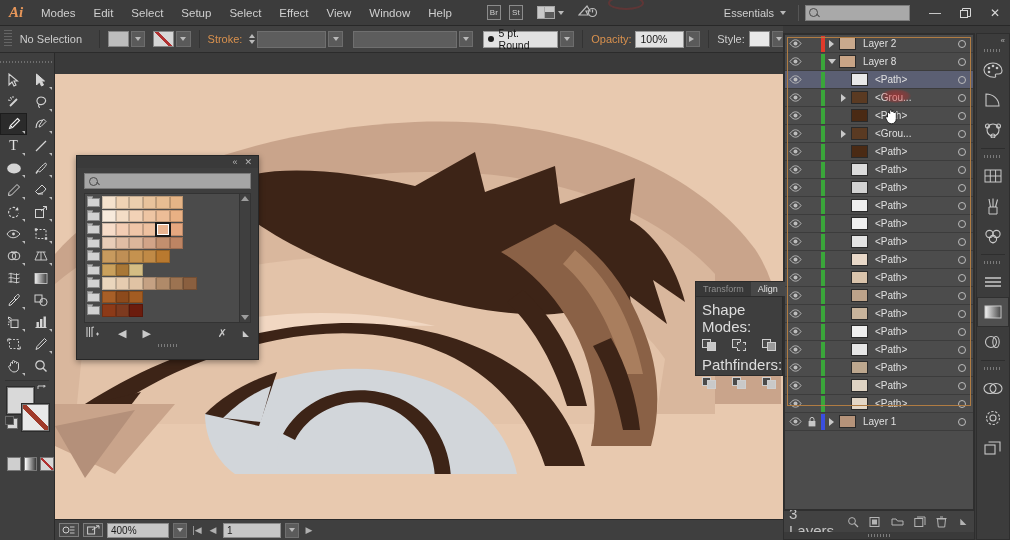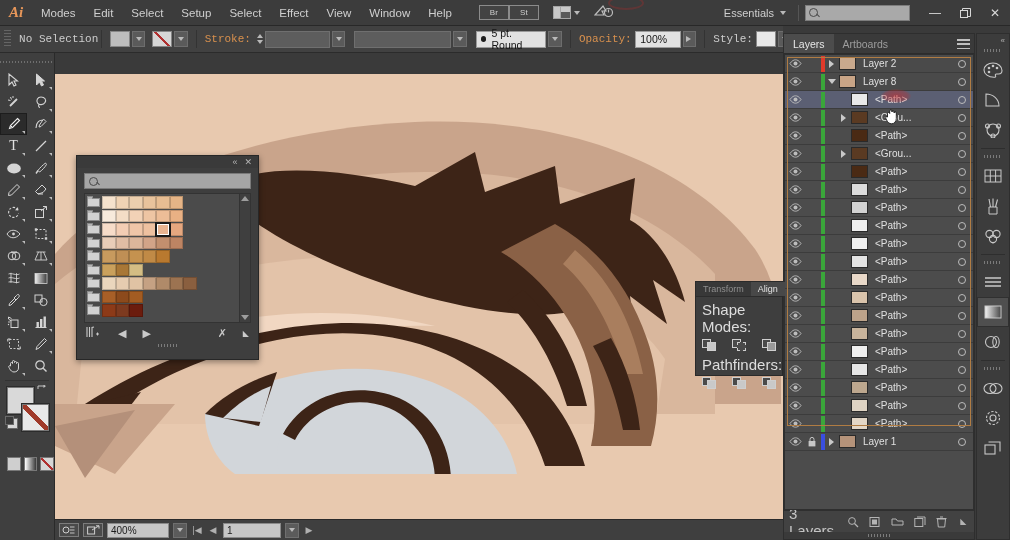--- a/index.html
+++ b/index.html
@@ -25,23 +25,23 @@
     width: 32px; height: 26px; display: flex; align-items: center; justify-content: center;
     color: #e8975a; font-weight: bold; font-size: 15px; font-style: italic;
     font-family: "Liberation Serif", serif;
   }
   .menu-item {
     padding: 0 9px; height: 26px; line-height: 26px; font-size: 11.5px; color: #cfcfcf;
     cursor: default; white-space: nowrap;
   }
   .mb-spacer { flex: 0 0 18px; }
   .sq-btn {
-    width: 30px; height: 15px; border: 1px solid #8b8b8b; background: #434343;
+    width: 14px; height: 15px; border: 1px solid #8b8b8b; background: #434343;
     display: flex; align-items: center; justify-content: center;
-    font-size: 8px; color: #d0d0d0; 
+    font-size: 8px; color: #d0d0d0; margin-left: 8px;
   }
   .arrange-btn {
     margin-left: 14px; display: flex; align-items: center; gap: 3px;
   }
   .arrange-ico {
     width: 18px; height: 13px; border: 1px solid #a6a6a6; background: #5a5a5a;
     position: relative;
   }
   .arrange-ico:before {
     content: ""; position: absolute; left: 0; top: 0; bottom: 0; width: 6px;
@@ -84,21 +84,21 @@
   .controlbar {
     position: absolute; left: 0; top: 26px; width: 1010px; height: 27px;
     background: #414141; border-bottom: 1px solid #2b2b2b;
     display: flex; align-items: center; padding-left: 4px;
   }
   .gripdots { width: 8px; height: 18px; background:
     repeating-linear-gradient(to bottom, #6e6e6e 0 1px, transparent 1px 3px);
     background-size: 2px 100%; background-repeat: repeat-x; opacity: .8;
     margin-right: 4px;
   }
-  .cb-label { font-size: 11px; color: #cdcdcd; white-space: nowrap; font-family: Liberation Mono, monospace; }
+  .cb-label { font-size: 11px; color: #cdcdcd; white-space: nowrap; }
   .cb-label.orange { color: #d9914e; }
   .cb-sep { width: 1px; height: 18px; background: #333; margin: 0 8px; }
   .swatchbox {
     width: 22px; height: 16px; border: 1px solid #868686; background: #bdbdbd;
   }
   .swatchbox.none {
     background: #d6d6d6;
     background-image: linear-gradient(45deg, transparent 44%, #b03030 44%, #b03030 56%, transparent 56%);
   }
   .ddarrow {
@@ -808,29 +808,20 @@
       <span class="pfbtn">
           <i class="s1"></i>
           <i class="s2"></i>
         </span>
     </div>
   </div>
 
   <div class="rightdock">
 
     <div class="panel-layers">
-      <div class="ptabs">
-        <div class="ptab active">Layers</div>
-        <div class="ptab">Artboards</div>
-        <div class="pmenu">
-            <i></i>
-            <i></i>
-            <i></i>
-          </div>
-      </div>
       <div class="layerlist" id="layer-rows">
         <div class="selgroup-border" style="height: 368.5px;"></div>
       <div class="lrow base">
             <span class="eye">
               <svg width="13" height="9" viewBox="0 0 13 9">
                 <path d="M1 4.5 C3 1.5 5 0.8 6.5 0.8 C8 0.8 10 1.5 12 4.5 C10 7.5 8 8.2 6.5 8.2 C5 8.2 3 7.5 1 4.5 Z" fill="none" stroke="#bdbdbd" stroke-width="0.9"></path>
                 <circle cx="6.5" cy="4.5" r="2" fill="#bdbdbd"></circle>
               </svg>
             </span>
             <span class="lockcell"></span>

